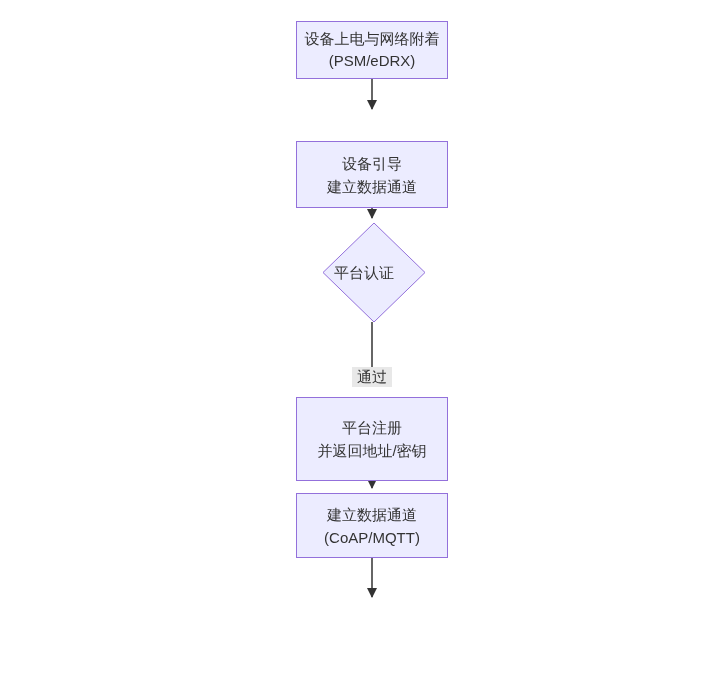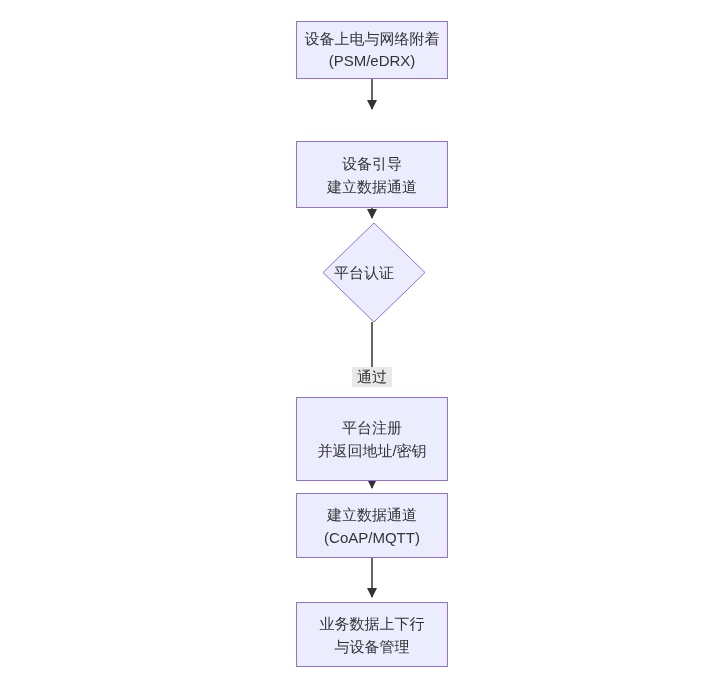--- a/index.html
+++ b/index.html
@@ -90,18 +90,14 @@
   <div class="node n3">
     <span>平台注册</span>
     <span>并返回地址/密钥</span>
   </div>
 
   <div class="node n4">
     <span>建立数据通道</span>
     <span>(CoAP/MQTT)</span>
   </div>
 
-  <div class="node n5">
-    <span>业务数据上下行</span>
-    <span>与设备管理</span>
-  </div>
 
 </div>
 
 </body></html>

